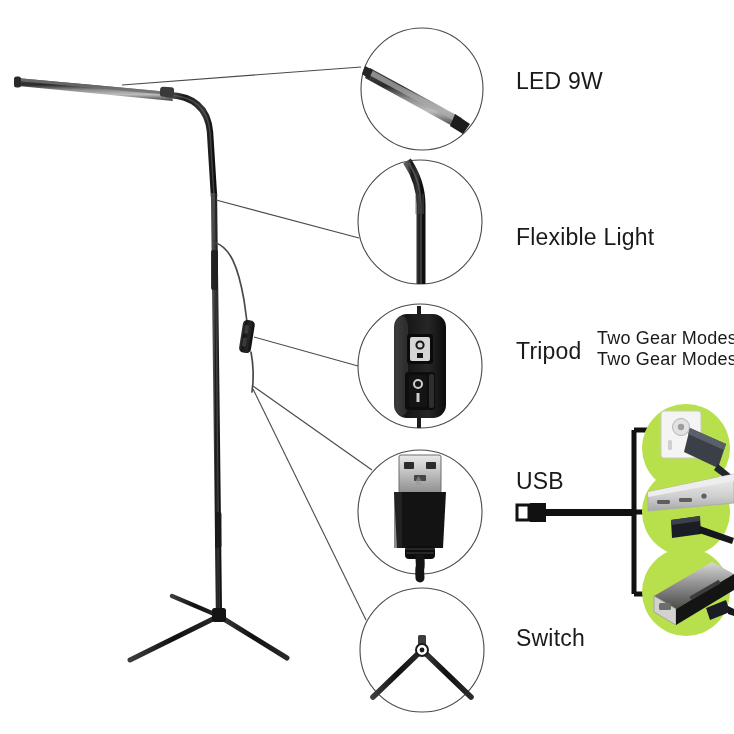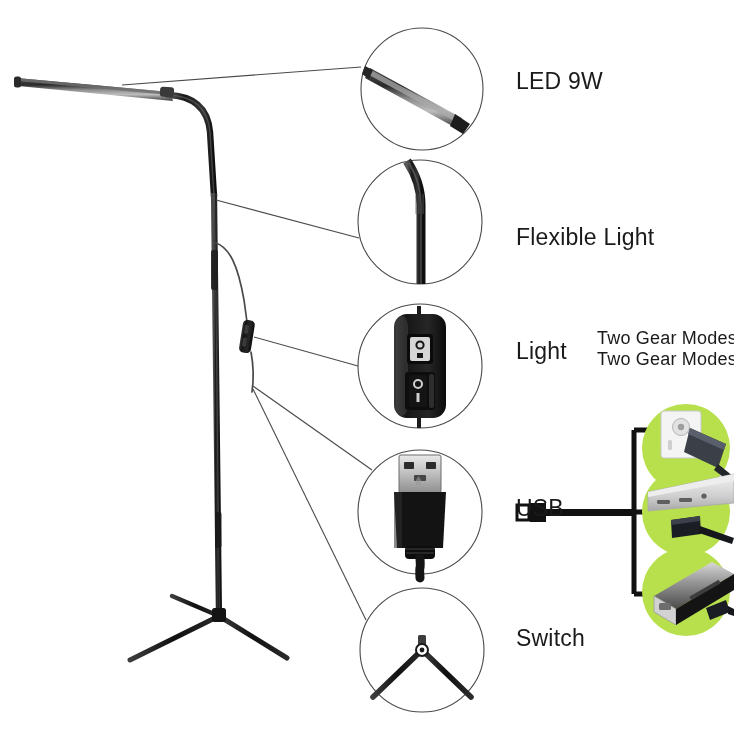--- a/index.html
+++ b/index.html
@@ -34,21 +34,21 @@
     font-size: 23px;
     line-height: 26px;
   }
   .label-sm {
     font-size: 18px;
     line-height: 21px;
   }
   #label-led       { left: 516px; top: 68px; }
   #label-flexible  { left: 516px; top: 224px; }
   #label-switch    { left: 516px; top: 338px; }
-  #label-usb       { left: 516px; top: 495px; }
+  #label-usb       { left: 516px; top: 468px; }
   #label-tripod    { left: 516px; top: 625px; }
   #label-modes     { left: 597px; top: 328px; }
   .modes-line { display: block; }
 </style>
 </head>
 <body>
 
 <div id="infographic">
 
   <svg id="scene" viewBox="0 0 734 734" xmlns="http://www.w3.org/2000/svg">
@@ -273,21 +273,21 @@
         <path d="M706,608 L726,600 L730,612 L710,620 Z" fill="#1b1d24"></path>
         <path d="M728,606 L734,609 L734,616 L728,614 Z" fill="#15171c"></path>
       </g>
     </g>
   </svg>
 
   <div class="label label-lg" id="label-led">LED  9W</div>
 
   <div class="label label-lg" id="label-flexible">Flexible Light</div>
 
-  <div class="label label-lg" id="label-switch">Light</div>
+  <div class="label label-lg" id="label-switch">Tripod</div>
 
   <div class="label label-sm" id="label-modes">
     <span class="modes-line">Two Gear Modes</span>
     <span class="modes-line">Two Gear Modes</span>
   </div>
 
   <div class="label label-lg" id="label-usb">USB</div>
 
   <div class="label label-lg" id="label-tripod">Switch</div>
 

